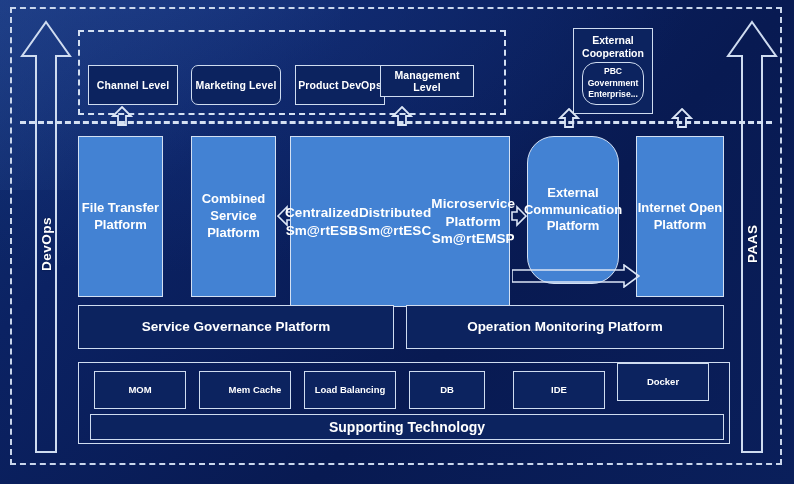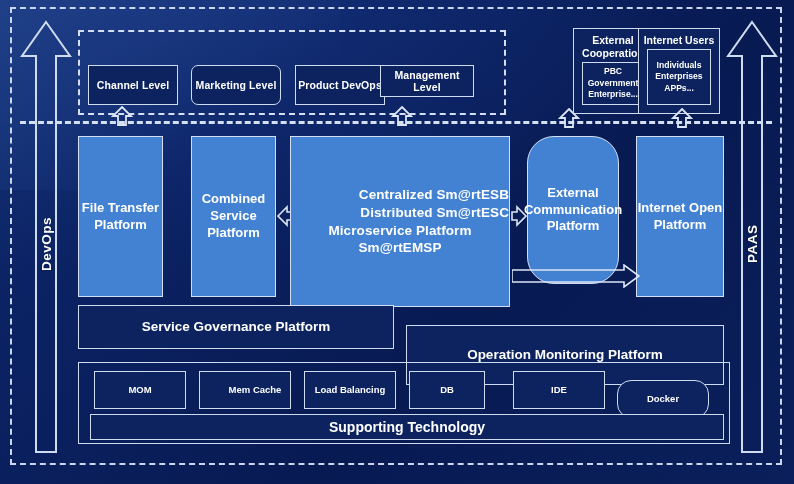--- a/index.html
+++ b/index.html
@@ -122,27 +122,23 @@
   </div>
   <div class="obox lvl" style="left:295px;top:65px;width:90px;height:40px;">
     <span>Product DevOps</span>
   </div>
   <div class="obox lvl" style="left:380px;top:65px;width:94px;height:32px;">
     <span>Management Level</span>
   </div>
 
   <div class="ext-title" style="left:526px;top:28px;width:80px;height:86px;margin-left:47px;">
     <div class="cap">External Cooperation</div>
-    <div class="ext-inner" style="left:8px;top:33px;right:8px;bottom:8px;">PBC Government Enterprise...</div>
-  </div>
-
-  <div class="ext-title" style="left:638px;top:28px;width:82px;height:86px;">
-    <div class="cap">Internet Users</div>
-    <div class="ext-inner" style="left:8px;top:20px;right:8px;bottom:8px;">Individuals Enterprises APPs...</div>
-  </div>
+    <div class="ext-inner" style="left:8px;top:33px;right:8px;bottom:8px;border-radius:14px;">PBC Government Enterprise...</div>
+  </div>
+
 
   <div class="split-dash"></div>
 
   <div class="up-arrow" style="left:111px;top:106px;">
     <svg width="22" height="20" viewBox="0 0 22 20">
         <polygon points="11,1 20,10 15,10 15,19 7,19 7,10 2,10" fill="none" stroke="#dbe5f5" stroke-width="1.8"></polygon>
       </svg>
   </div>
   <div class="up-arrow" style="left:391px;top:106px;">
     <svg width="22" height="20" viewBox="0 0 22 20">
@@ -167,21 +163,21 @@
   <div class="bbox plat" style="left:191px;top:136px;width:85px;height:161px;">
     <span>Combined Service Platform</span>
   </div>
 
   <div class="left-arrow" style="left:277px;top:205px;">
     <svg width="16" height="22" viewBox="0 0 16 22">
         <polygon points="1,11 10,2 10,7 15,7 15,15 10,15 10,20" fill="none" stroke="#dbe5f5" stroke-width="1.6"></polygon>
       </svg>
   </div>
 
-  <div class="bbox core" style="left:290px;top:136px;width:220px;height:171px;flex-direction:column;align-items:flex-end;">
+  <div class="bbox core" style="left:290px;top:136px;width:220px;height:171px;flex-direction:row;">
     <div>Centralized Sm@rtESB</div>
     <div>Distributed Sm@rtESC</div>
     <div>Microservice Platform Sm@rtEMSP</div>
   </div>
 
   <div class="left-arrow" style="left:511px;top:205px;">
     <svg width="16" height="22" viewBox="0 0 16 22">
         <polygon points="15,11 6,2 6,7 1,7 1,15 6,15 6,20" fill="none" stroke="#dbe5f5" stroke-width="1.6"></polygon>
       </svg>
   </div>
@@ -196,41 +192,41 @@
 
   <div class="h-arrow" style="left:512px;top:264px;">
     <svg width="128" height="24" viewBox="0 0 128 24">
       <polygon points="0,6 112,6 112,1 127,12 112,23 112,18 0,18" fill="none" stroke="#dbe5f5" stroke-width="1.6"></polygon>
     </svg>
   </div>
 
   <div class="obox gov" style="left:78px;top:305px;width:316px;height:44px;">
     <span>Service Governance Platform</span>
   </div>
-  <div class="obox gov" style="left:406px;top:305px;width:318px;height:60px;margin-top:20px;">
+  <div class="obox gov" style="left:406px;top:305px;width:318px;height:44px;">
     <span>Operation Monitoring Platform</span>
   </div>
 
   <div class="support-wrap"></div>
 
   <div class="obox tech" style="left:94px;top:371px;width:92px;height:38px;">
     <span>MOM</span>
   </div>
   <div class="obox tech" style="left:199px;top:371px;width:92px;height:38px;padding-left:20px;">
     <span>Mem Cache</span>
   </div>
   <div class="obox tech" style="left:304px;top:371px;width:92px;height:38px;">
     <span>Load Balancing</span>
   </div>
   <div class="obox tech" style="left:409px;top:371px;width:76px;height:38px;">
     <span>DB</span>
   </div>
   <div class="obox tech" style="left:513px;top:371px;width:92px;height:38px;">
     <span>IDE</span>
   </div>
-  <div class="obox tech" style="left:617px;top:380px;width:92px;height:38px;border-radius:14px;">
+  <div class="obox tech" style="left:617px;top:363px;width:92px;height:38px;">
     <span>Docker</span>
   </div>
 
   <div class="support-bar">
     <span>Supporting Technology</span>
   </div>
 </div>
 
 </body></html>

